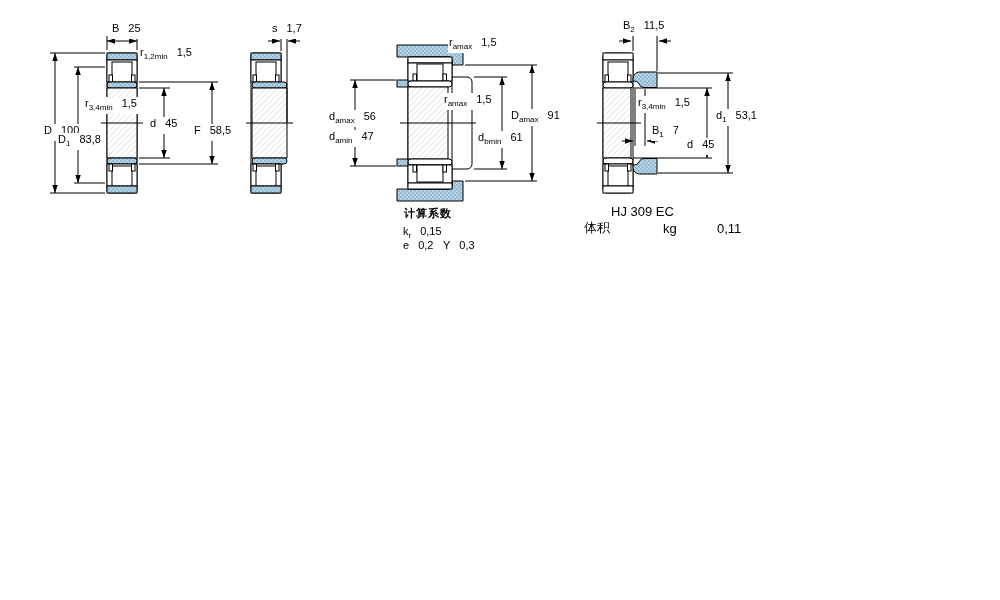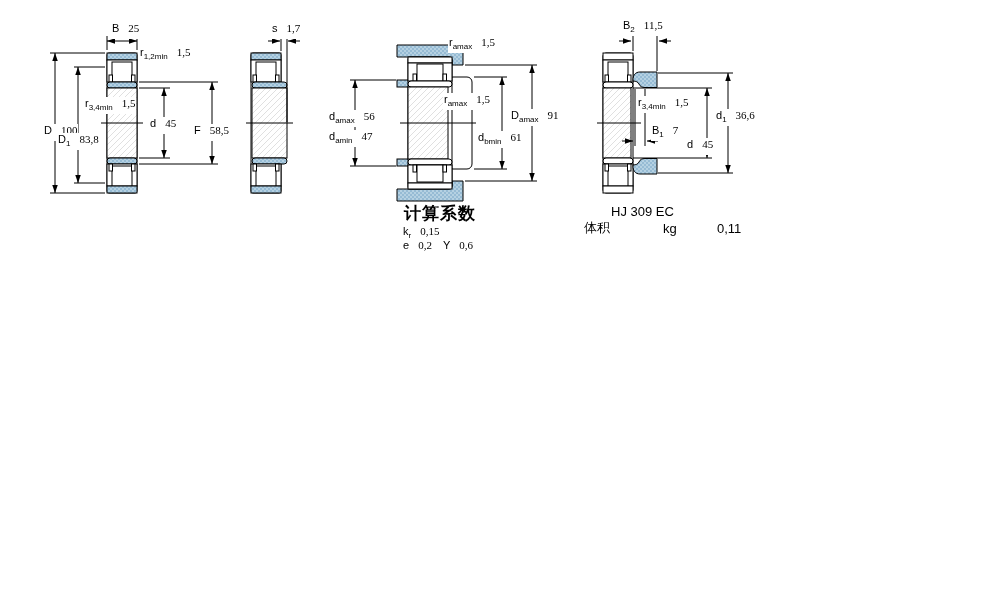--- a/index.html
+++ b/index.html
@@ -2,23 +2,23 @@
 <html><head>
 <meta charset="utf-8">
 <style>
   html,body{margin:0;padding:0;background:#fff;}
   #page{position:relative;width:1000px;height:600px;background:#fff;overflow:hidden;
         font-family:"Liberation Sans",sans-serif;color:#000;}
   #art{position:absolute;left:0;top:0;}
   .lbl{position:absolute;font-size:11px;line-height:13px;white-space:nowrap;
        background:#fff;padding:0 1px;}
   .lbl sub{font-size:8px;}
-  .lbl .v{margin-left:9px;font-family:Liberation Serif, serif;}
+  .lbl .v{margin-left:9px;}
   .txt{position:absolute;font-size:13px;line-height:13px;white-space:nowrap;background:#fff;}
-  .bold{font-weight:bold;font-size:17px;letter-spacing:1px;}
+  .bold{font-weight:bold;font-size:11px;letter-spacing:1px;}
 </style>
 </head>
 <body>
 
 <div id="page">
 
 <svg id="art" width="1000" height="300" viewBox="0 0 1000 300">
   <defs>
     <pattern id="dots" width="4" height="4" patternUnits="userSpaceOnUse">
       <rect width="4" height="4" fill="#b5d1e2"></rect>
@@ -178,25 +178,25 @@
 
 <span class="lbl" style="left:448px;top:36px"><span>r</span><sub>amax</sub><span class="v">1,5</span></span>
 <span class="lbl" style="left:443px;top:93px"><span>r</span><sub>amax</sub><span class="v">1,5</span></span>
 <span class="lbl" style="left:328px;top:110px"><span>d</span><sub>amax</sub><span class="v">56</span></span>
 <span class="lbl" style="left:328px;top:130px"><span>d</span><sub>amin</sub><span class="v">47</span></span>
 <span class="lbl" style="left:510px;top:109px"><span>D</span><sub>amax</sub><span class="v">91</span></span>
 <span class="lbl" style="left:477px;top:131px"><span>d</span><sub>bmin</sub><span class="v">61</span></span>
 <span class="txt bold" style="left:404px;top:207px">计算系数</span>
 <span class="lbl" style="left:402px;top:225px"><span>k</span><sub>r</sub><span class="v">0,15</span></span>
 <span class="lbl" style="left:402px;top:239px"><span>e</span><sub></sub><span class="v">0,2</span></span>
-<span class="lbl" style="left:442px;top:239px"><span>Y</span><sub></sub><span class="v">0,6</span></span>
+<span class="lbl" style="left:442px;top:239px"><span>Y</span><sub></sub><span class="v">0,3</span></span>
 
 <span class="lbl" style="left:622px;top:19px"><span>B</span><sub>2</sub><span class="v">11,5</span></span>
 <span class="lbl" style="left:637px;top:96px"><span>r</span><sub>3,4min</sub><span class="v">1,5</span></span>
 <span class="lbl" style="left:651px;top:124px"><span>B</span><sub>1</sub><span class="v">7</span></span>
-<span class="lbl" style="left:715px;top:109px"><span>d</span><sub>1</sub><span class="v">36,6</span></span>
+<span class="lbl" style="left:715px;top:109px"><span>d</span><sub>1</sub><span class="v">53,1</span></span>
 <span class="lbl" style="left:686px;top:138px"><span>d</span><sub></sub><span class="v">45</span></span>
 <span class="txt" style="left:611px;top:205px">HJ 309 EC</span>
 <span class="txt" style="left:584px;top:221px">体积</span>
 <span class="txt" style="left:663px;top:222px">kg</span>
 <span class="txt" style="left:717px;top:222px">0,11</span>
 
 </div>
 
 </body></html>

